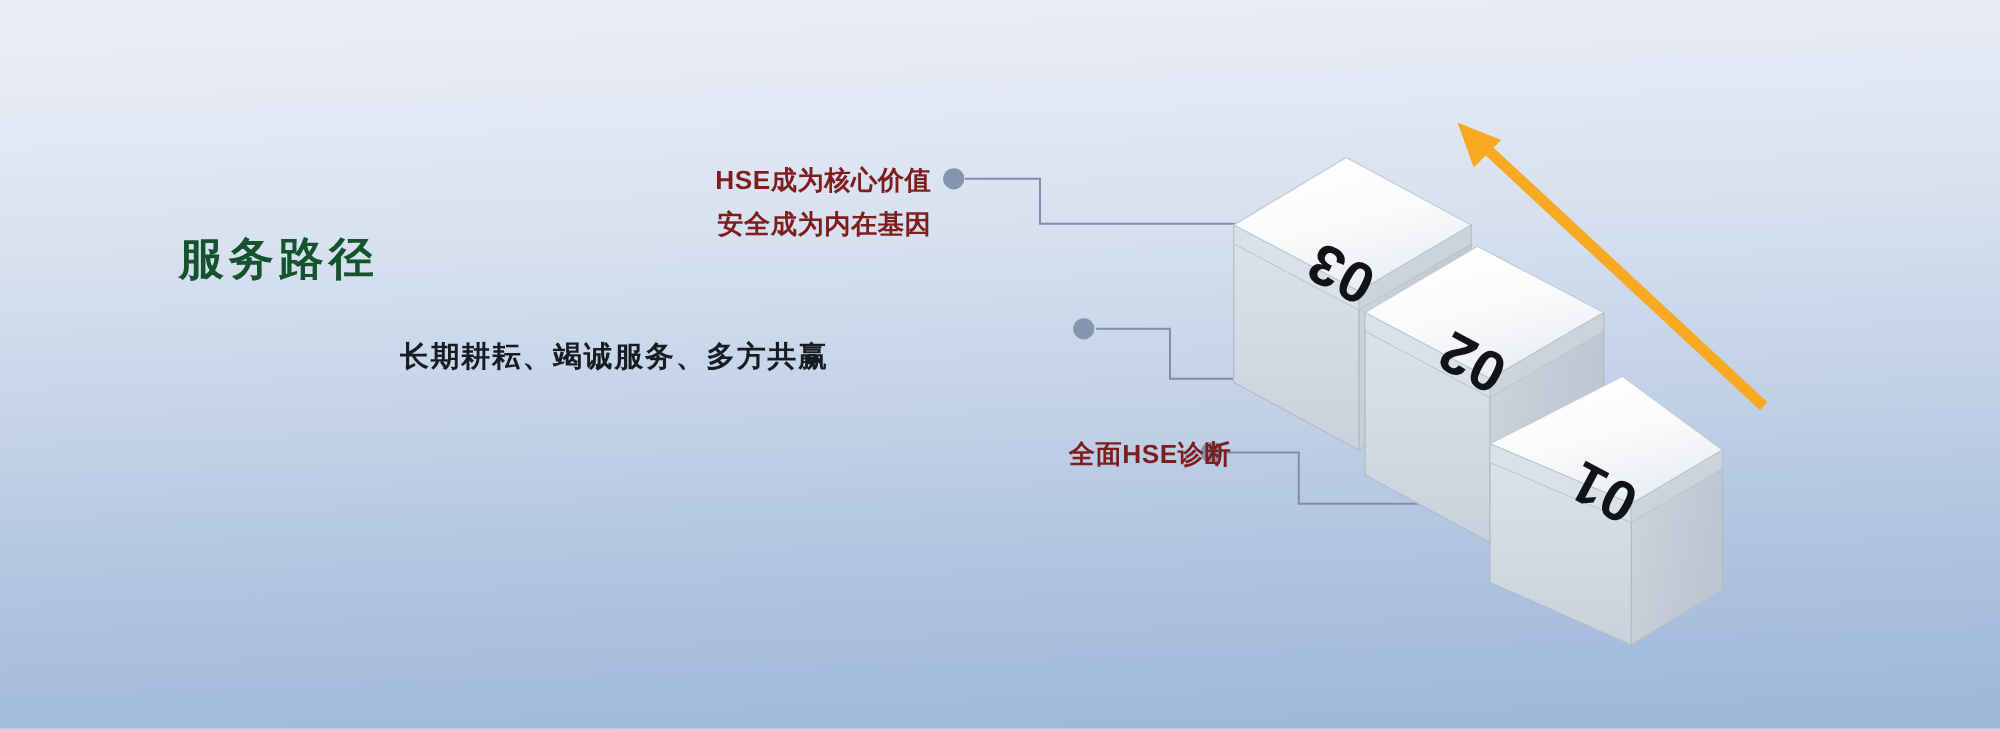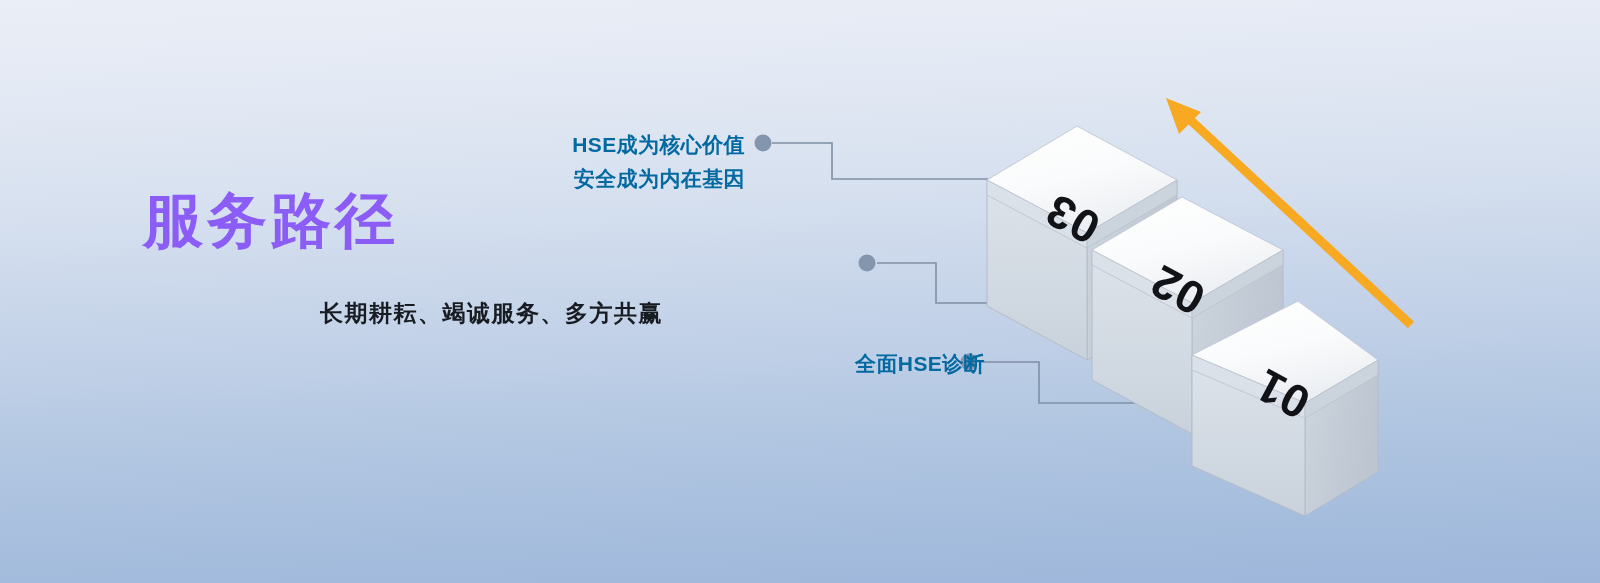--- a/index.html
+++ b/index.html
@@ -8,32 +8,32 @@
   body {
     font-family:"Liberation Sans","DejaVu Sans",sans-serif;
     background:linear-gradient(178deg,#eaeef6 0%,#e3e9f4 16%,#d6e0ef 34%,#c3d2e8 55%,#aec4e0 76%,#9db6da 100%);
     position:relative;
   }
   #stage { position:absolute; inset:0; width:1600px; height:583px; }
 
   
   .left-block { position:absolute; left:143px; top:186px; width:520px; }
   .page-title {
-    font-size:60px; font-weight:700; color:#8b5cf6; letter-spacing:4px;
+    font-size:36px; font-weight:700; color:#14532d; letter-spacing:4px;
     line-height:1.16; white-space:nowrap;
   }
   .page-subtitle {
     margin-top:42px; font-size:23px; font-weight:700; color:#171b22;
     letter-spacing:1.5px; white-space:nowrap;text-align:right;
   }
 
   
   .callout { position:absolute; text-align:right; white-space:nowrap; }
   .callout .line1, .callout .line2 {
-    font-size:21px; font-weight:600; color:#0369a1; letter-spacing:0.4px;
+    font-size:21px; font-weight:600; color:#7f1d1d; letter-spacing:0.4px;
     line-height:1.0;
   }
   .callout .line2 { margin-top:14px;font-family:Liberation Serif, serif; }
   .callout-1 { left:460px; top:134px; width:285px; }
   .callout-2 { left:585px; top:253px; width:283px; }
   .callout-3 { left:705px; top:353px; width:280px; }
 
   svg.art { position:absolute; left:0; top:0; width:1600px; height:583px; overflow:visible; }
   .step-num {
     font-family:"Liberation Sans","DejaVu Sans",sans-serif;

